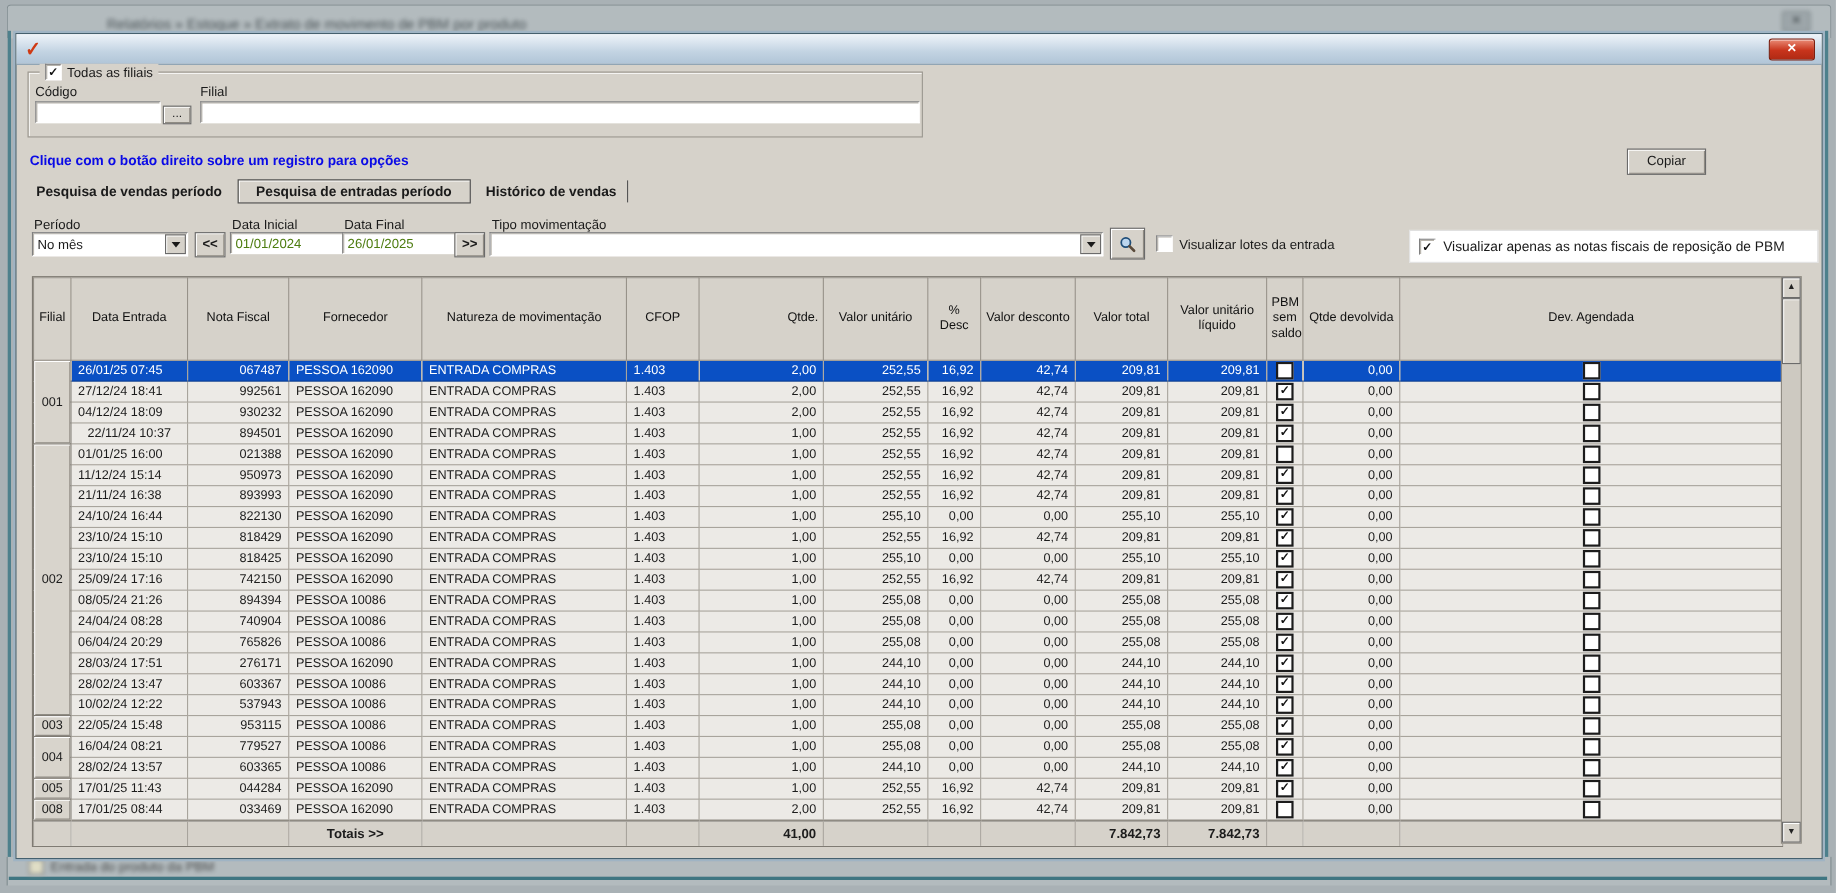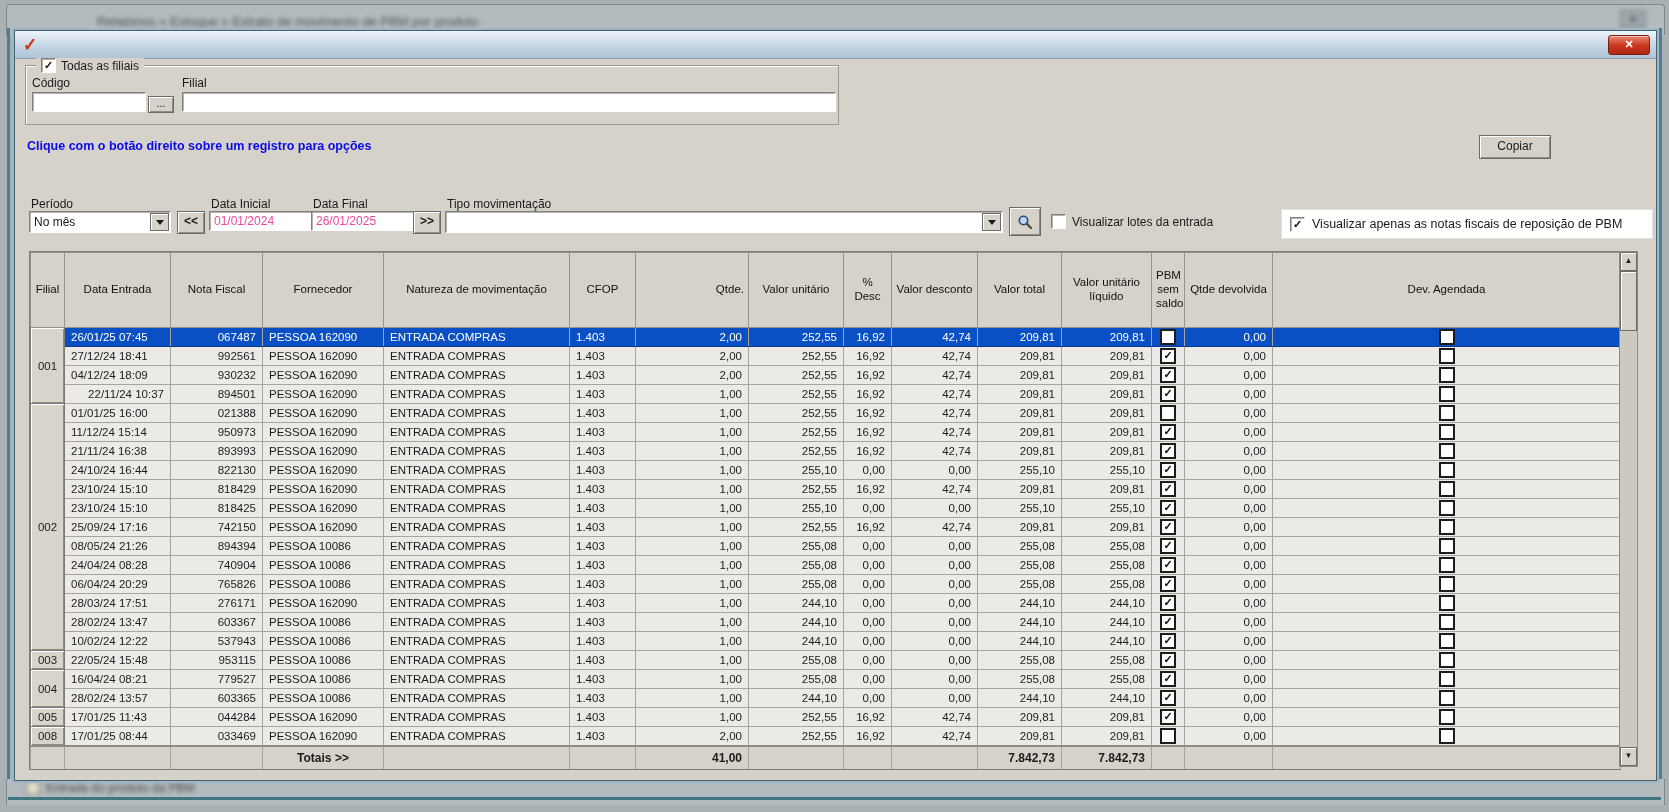--- a/index.html
+++ b/index.html
@@ -40,21 +40,21 @@
   .tab{font-weight:bold;font-size:12.5px;padding:3px 2px;white-space:nowrap;}
   .tab.active{font-weight:bold;border:1px solid #4a4a4a;padding:3px 16px;background:#d6d2ca;box-shadow:inset 1px 1px 0 #fff;}
   .tab.endbar{border-right:1px solid #555;padding-right:10px;}
   
   .flabel{top:138px;}
   .combo{position:absolute;top:152px;height:20px;border:1px solid;border-color:#808080 #fff #fff #808080;background:#fff;box-shadow:inset 1px 1px 0 #b8b4ac;display:flex;align-items:center;}
   .combo .val{flex:1;padding:0 4px;font-size:12px;white-space:nowrap;overflow:hidden;}
   .dropbtn{width:17px;height:16px;margin:1px;background:#d6d2ca;border:1px solid #6b6b6b;box-shadow:inset 1px 1px 0 #fff;display:flex;align-items:center;justify-content:center;flex:none;}
   .dropbtn i{width:0;height:0;border:4px solid transparent;border-top:5px solid #1a1a1a;margin-top:4px;}
   .navbtn{position:absolute;top:152px;width:26px;height:21px;line-height:19px;font-weight:bold;}
-  .dateinput{position:absolute;top:152px;width:94px;height:18px;font-size:12px;padding:0 4px;color:#ec4899;}
+  .dateinput{position:absolute;top:152px;width:94px;height:18px;font-size:12px;padding:0 4px;color:#4d7c0f;}
   .lupa{position:absolute;left:994px;top:148px;width:30px;height:27px;display:flex;align-items:center;justify-content:center;}
   .cbrow{position:absolute;display:flex;align-items:center;gap:6px;font-size:12px;white-space:nowrap;}
   .pbm-panel{position:absolute;left:1266px;top:150px;width:372px;height:30px;background:#fff;border:1px solid #e0e0e0;display:flex;align-items:center;gap:7px;padding-left:8px;box-sizing:border-box;font-size:12.5px;}
   
   .tablewrap{position:absolute;left:14px;top:192px;width:1590px;border:1px solid #7f7b73;}
   table.grid{border-collapse:collapse;table-layout:fixed;width:1590px;background:#eceae6;}
   .grid th{height:70px;background:#d6d2ca;border:1px solid #979289;font-weight:normal;font-size:11.5px;text-align:center;padding:2px 4px;line-height:1.2;color:#111;}
   .grid th.hr{text-align:right;}
   .grid td{height:18px;border:1px solid #a8a49c;font-size:11.5px;padding:0 6px;white-space:nowrap;overflow:hidden;color:#1c1c1c;background:#eceae6;}
   .grid td.filial{background:#d8d4cc;text-align:center;border:1px solid #7f7b73;box-shadow:inset 1px 1px 0 #fff,inset -1px -1px 0 #8f8b83;font-size:11.5px;}
@@ -101,20 +101,25 @@
       <div class="lbl" style="left:6px;top:10px;">Código</div>
       <input class="sunken codigo-input" value="" style="">
       <div class="btn browse">...</div>
       <div class="lbl" style="left:156px;top:10px;">Filial</div>
       <input class="sunken filial-input" value="" style="">
     </div>
 
     <div class="hint">Clique com o botão direito sobre um registro para opções</div>
     <div class="btn copiar">Copiar</div>
 
+    <div class="tabs" id="tabs">
+        <span class="tab">Pesquisa de vendas período</span>
+        <span class="tab active">Pesquisa de entradas período</span>
+        <span class="tab endbar">Histórico de vendas</span>
+      </div>
 
     <div class="lbl flabel" style="left:16px;">Período</div>
     <div class="combo" style="left:14px;width:140px;">
       <span class="val">No mês</span>
       <span class="dropbtn">
           <i></i>
         </span>
     </div>
     <div class="btn navbtn" style="left:162px;">&lt;&lt;</div>
     <div class="lbl flabel" style="left:196px;">Data Inicial</div>
@@ -230,21 +235,21 @@
               <td style="text-align: right;">252,55</td>
               <td style="text-align: right;">16,92</td>
               <td style="text-align: right;">42,74</td>
               <td style="text-align: right;">209,81</td>
               <td style="text-align: right;">209,81</td>
               <td class="cbcell" style="text-align: center;"><span class="gcb">✓</span></td>
               <td style="text-align: right;">0,00</td>
               <td class="cbcell" style="text-align: center;"><span class="gcb"></span></td>
             </tr>
             <tr>
-              <td style="text-align: right;">22/11/24 10:37</td>
+              <td style="text-align: center;">22/11/24 10:37</td>
               <td style="text-align: right;">894501</td>
               <td style="text-align: left;">PESSOA 162090</td>
               <td style="text-align: left;">ENTRADA COMPRAS</td>
               <td style="text-align: left;">1.403</td>
               <td style="text-align: right;">1,00</td>
               <td style="text-align: right;">252,55</td>
               <td style="text-align: right;">16,92</td>
               <td style="text-align: right;">42,74</td>
               <td style="text-align: right;">209,81</td>
               <td style="text-align: right;">209,81</td>

